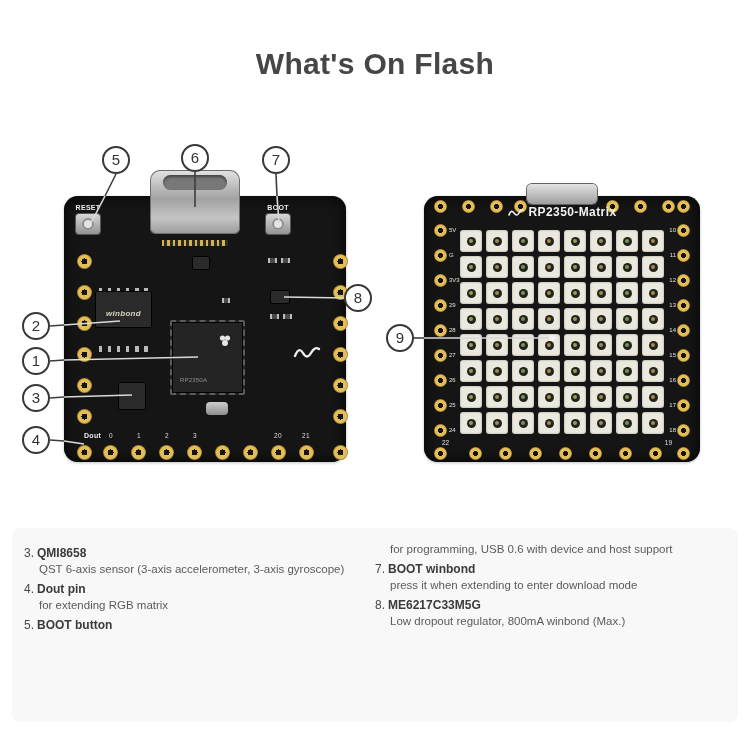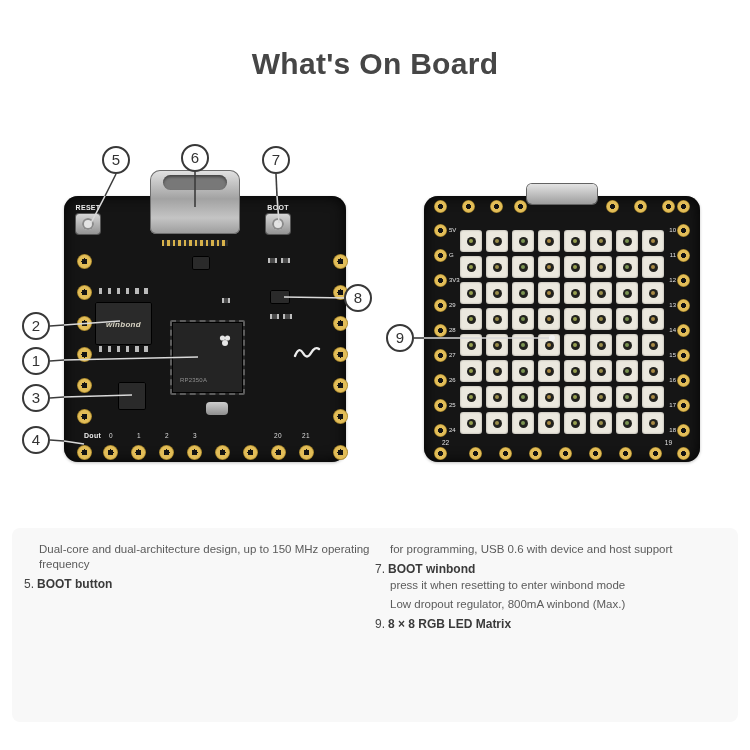--- a/index.html
+++ b/index.html
@@ -46,32 +46,32 @@
 .li{margin-bottom:4px}
 .li-head{font-size:12px;line-height:16px;color:#3d3d3d}
 .li-num{margin-right:3px;color:#464646}
 .li-title{font-weight:700;color:#3a3a3a}
 .li-desc{font-size:11.5px;line-height:15px;color:#5b5b5b;padding-left:15px;margin-top:1px}
 </style>
 </head>
 <body>
 
 <div id="diagram">
-  <h1 class="page-title">What's On Board</h1>
+  <h1 class="page-title">What's On Flash</h1>
 
   <div class="board" id="board-front">
     <div class="usb"></div>
     <div class="usb-pins"></div>
     <div class="silk silk-btn" style="left:2px;top:8px">RESET</div>
     <div class="btn" style="left:12px;top:18px"></div>
     <div class="silk silk-btn" style="left:192px;top:8px">BOOT</div>
     <div class="btn" style="left:202px;top:18px"></div>
     <div class="pins" style="left:35px;top:92px;width:50px"></div>
     <div class="pins" style="left:35px;top:150px;width:50px"></div>
-    <div class="chip" style="left:31px;top:106px;width:57px;height:43px">
+    <div class="chip" style="left:31px;top:95px;width:57px;height:37px">
       <div class="chip-text" style="top:18px">winbond</div>
     </div>
     <div class="chip" id="mcu" style="left:106px;top:124px;width:75px;height:75px">
       <svg width="14" height="14" style="position:absolute;left:46px;top:12px">
           <circle cx="4.5" cy="4" r="2.6" fill="#e6e6e6"></circle>
           <circle cx="9.5" cy="4" r="2.6" fill="#e6e6e6"></circle>
           <circle cx="7" cy="9" r="3" fill="#e6e6e6"></circle>
         </svg>
       <div class="mcu-text">RP2350A</div>
     </div>
@@ -113,20 +113,26 @@
       <div class="silk silk-num" style="left: 40px; top: 236px;">0</div>
       <div class="silk silk-num" style="left: 68px; top: 236px;">1</div>
       <div class="silk silk-num" style="left: 96px; top: 236px;">2</div>
       <div class="silk silk-num" style="left: 124px; top: 236px;">3</div>
       <div class="silk silk-num" style="left: 207px; top: 236px;">20</div>
       <div class="silk silk-num" style="left: 235px; top: 236px;">21</div>
     </div>
 
   <div class="board" id="board-back">
     <div class="usb-back"></div>
+    <div class="matrix-title">
+      <svg width="16" height="10">
+          <path d="M1 8 Q3 2 6 6 T11 6 T15 3" fill="none" stroke="#f1f1f1" stroke-width="1.6" stroke-linecap="round"></path>
+        </svg>
+      <span>RP2350-Matrix</span>
+    </div>
     <div id="led-grid">
         <div class="led">
           <span class="dot" style="background: rgb(151, 160, 80);"></span>
         </div>
         <div class="led">
           <span class="dot" style="background: rgb(155, 142, 75);"></span>
         </div>
         <div class="led">
           <span class="dot" style="background: rgb(123, 148, 82);"></span>
         </div>
@@ -398,34 +404,39 @@
     <div class="callout" style="left: 22px; top: 312px;">2</div>
     <div class="callout" style="left: 22px; top: 347px;">1</div>
     <div class="callout" style="left: 22px; top: 384px;">3</div>
     <div class="callout" style="left: 22px; top: 426px;">4</div>
     <div class="callout" style="left: 386px; top: 324px;">9</div>
   </div>
 
 <div class="legend">
   <div class="legend-col" id="legend-left">
       <div class="li">
-        <div class="li-desc">Dual-core and dual-architecture design, up to 150 MHz operating frequency</div>
+      </div>
+      <div class="li">
+        <div class="li-head"><span class="li-num">3.</span><span class="li-title">QMI8658</span></div>
+        <div class="li-desc">QST 6-axis sensor (3-axis accelerometer, 3-axis gyroscope)</div>
+      </div>
+      <div class="li">
+        <div class="li-head"><span class="li-num">4.</span><span class="li-title">Dout pin</span></div>
+        <div class="li-desc">for extending RGB matrix</div>
       </div>
       <div class="li">
         <div class="li-head"><span class="li-num">5.</span><span class="li-title">BOOT button</span></div>
       </div>
     </div>
   <div class="legend-col" id="legend-right">
       <div class="li">
         <div class="li-desc">for programming, USB 0.6 with device and host support</div>
       </div>
       <div class="li">
         <div class="li-head"><span class="li-num">7.</span><span class="li-title">BOOT winbond</span></div>
-        <div class="li-desc">press it when resetting to enter winbond mode</div>
-      </div>
-      <div class="li">
+        <div class="li-desc">press it when extending to enter download mode</div>
+      </div>
+      <div class="li">
+        <div class="li-head"><span class="li-num">8.</span><span class="li-title">ME6217C33M5G</span></div>
         <div class="li-desc">Low dropout regulator, 800mA winbond (Max.)</div>
       </div>
-      <div class="li">
-        <div class="li-head"><span class="li-num">9.</span><span class="li-title">8 × 8 RGB LED Matrix</span></div>
-      </div>
     </div>
 </div>
 
 </body></html>

